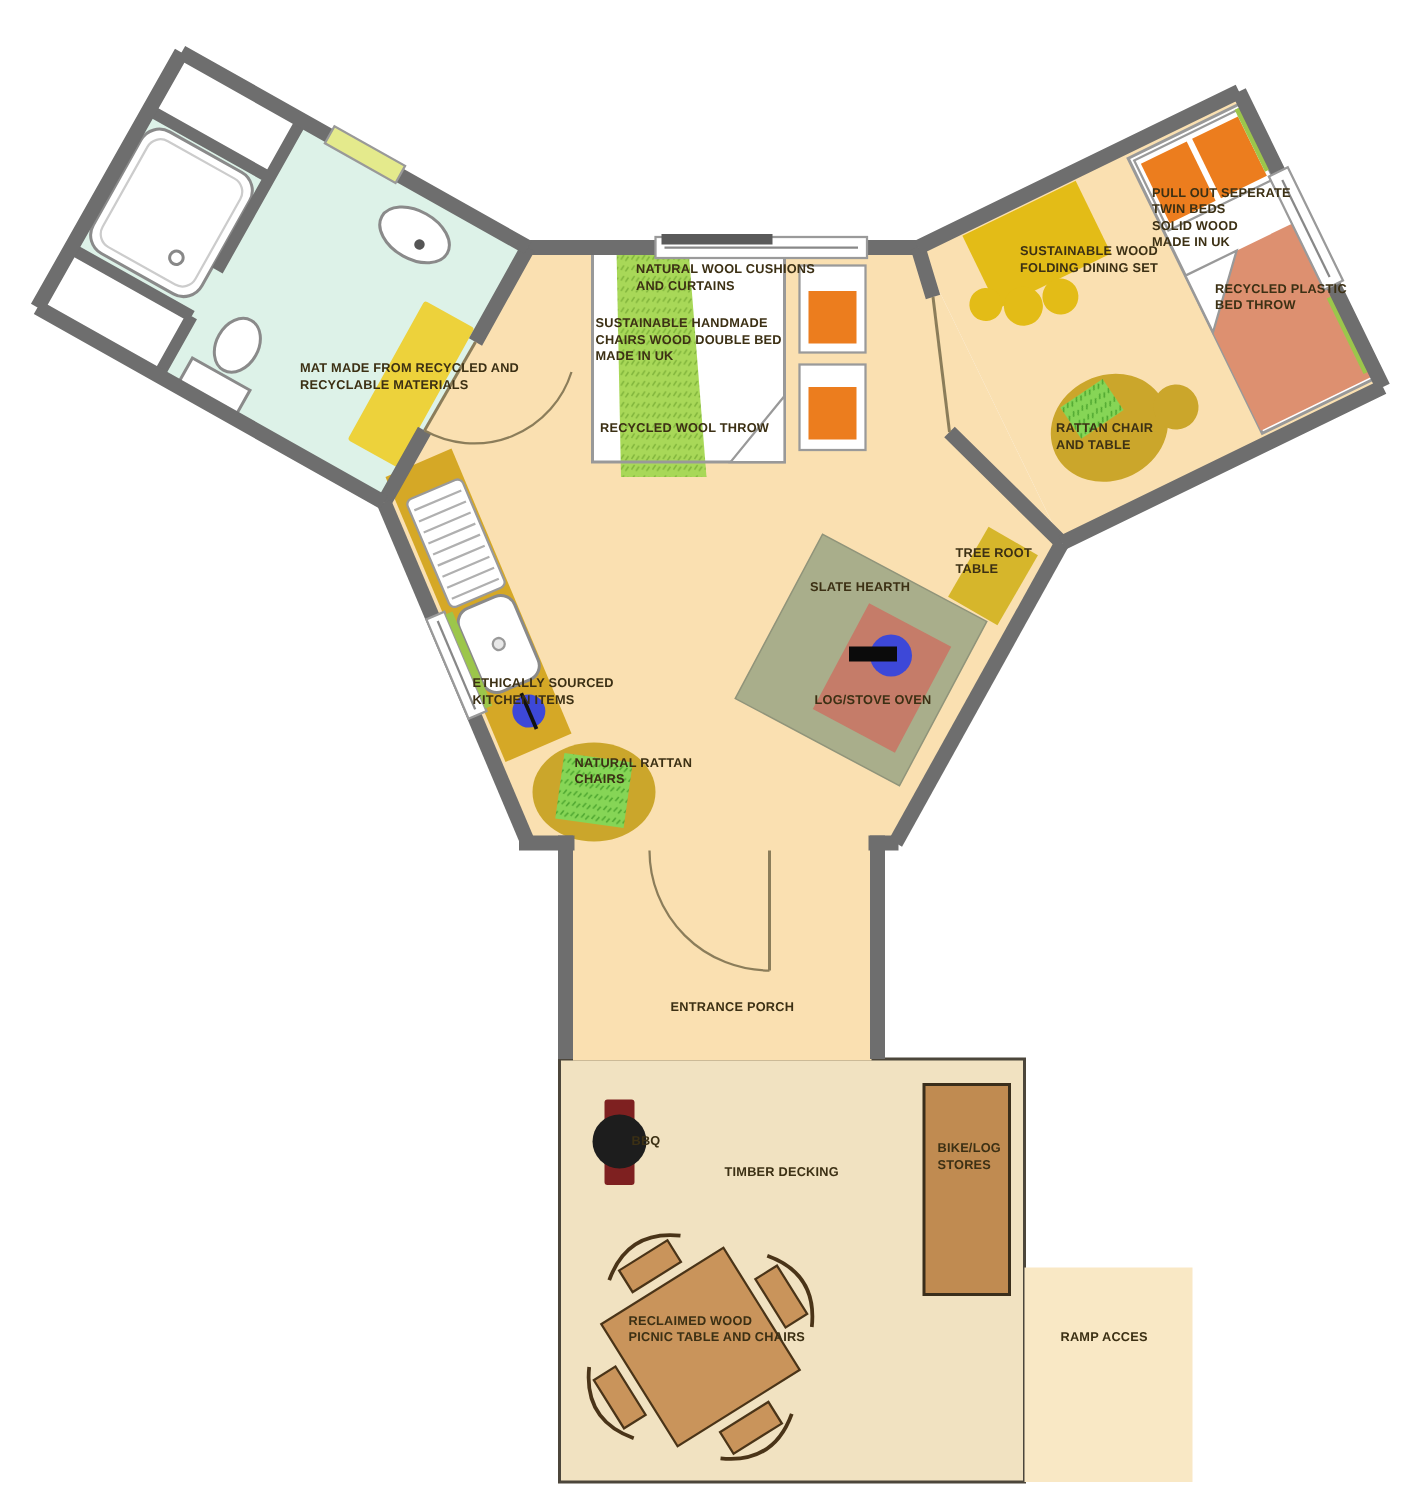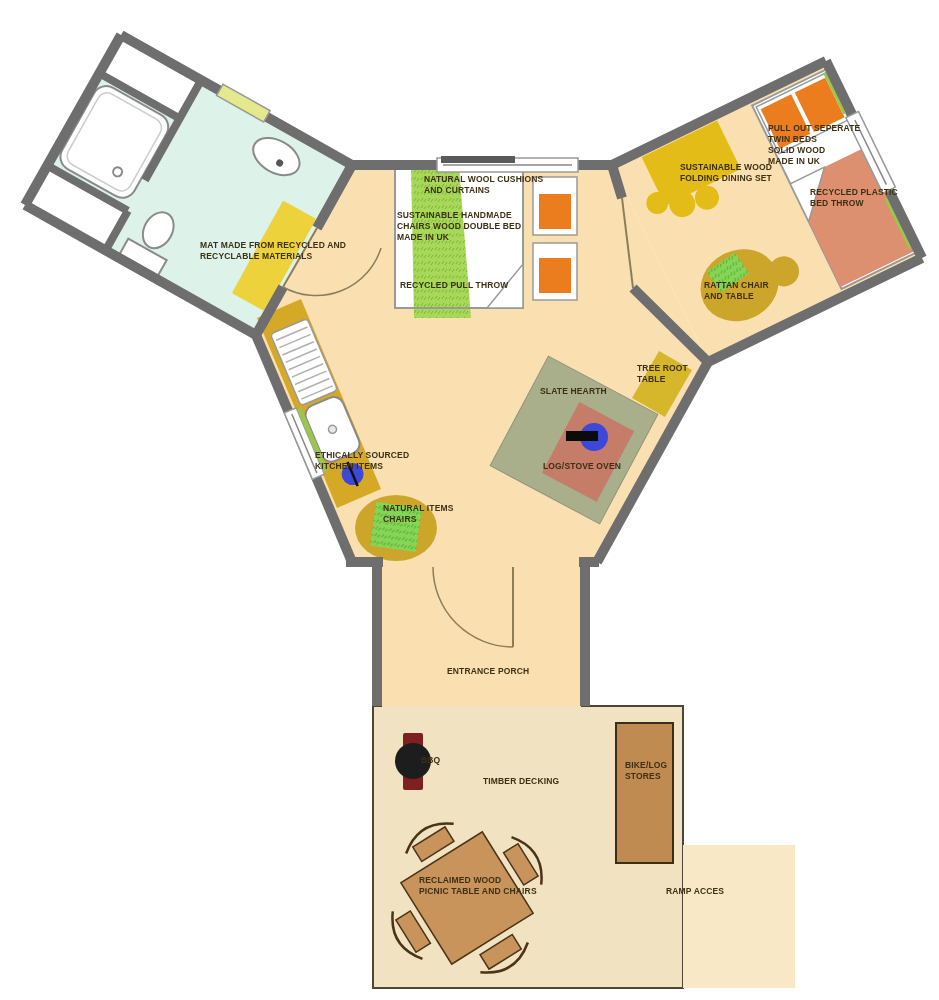--- a/index.html
+++ b/index.html
@@ -164,40 +164,40 @@
   </g>
 </svg>
 
 <div class="lbl" style="left:200px;top:240px">MAT MADE FROM RECYCLED AND
 RECYCLABLE MATERIALS</div>
 <div class="lbl" style="left:424px;top:174px">NATURAL WOOL CUSHIONS
 AND CURTAINS</div>
 <div class="lbl" style="left:397px;top:210px">SUSTAINABLE HANDMADE
 CHAIRS WOOD DOUBLE BED
 MADE IN UK</div>
-<div class="lbl" style="left:400px;top:280px">RECYCLED PULL THROW</div>
+<div class="lbl" style="left:400px;top:280px">RECYCLED WOOL THROW</div>
 <div class="lbl" style="left:680px;top:162px">SUSTAINABLE WOOD
 FOLDING DINING SET</div>
 <div class="lbl" style="left:768px;top:123px">PULL OUT SEPERATE
 TWIN BEDS
 SOLID WOOD
 MADE IN UK</div>
 <div class="lbl" style="left:810px;top:187px">RECYCLED PLASTIC
 BED THROW</div>
 <div class="lbl" style="left:704px;top:280px">RATTAN CHAIR
 AND TABLE</div>
 <div class="lbl" style="left:637px;top:363px">TREE ROOT
 TABLE</div>
 <div class="lbl" style="left:540px;top:386px">SLATE HEARTH</div>
 <div class="lbl" style="left:543px;top:461px">LOG/STOVE OVEN</div>
 <div class="lbl" style="left:315px;top:450px">ETHICALLY SOURCED
 KITCHEN ITEMS</div>
-<div class="lbl" style="left:383px;top:503px">NATURAL ITEMS
+<div class="lbl" style="left:383px;top:503px">NATURAL RATTAN
 CHAIRS</div>
 <div class="lbl" style="left:447px;top:666px">ENTRANCE PORCH</div>
 <div class="lbl" style="left:483px;top:776px">TIMBER DECKING</div>
 <div class="lbl" style="left:421px;top:755px">BBQ</div>
 <div class="lbl" style="left:625px;top:760px">BIKE/LOG
 STORES</div>
 <div class="lbl" style="left:419px;top:875px">RECLAIMED WOOD
 PICNIC TABLE AND CHAIRS</div>
-<div class="lbl" style="left:666px;top:886px">RAMP ACCES</div>
+<div class="lbl" style="left:707px;top:886px">RAMP ACCES</div>
 </div>
 
 </body></html>

